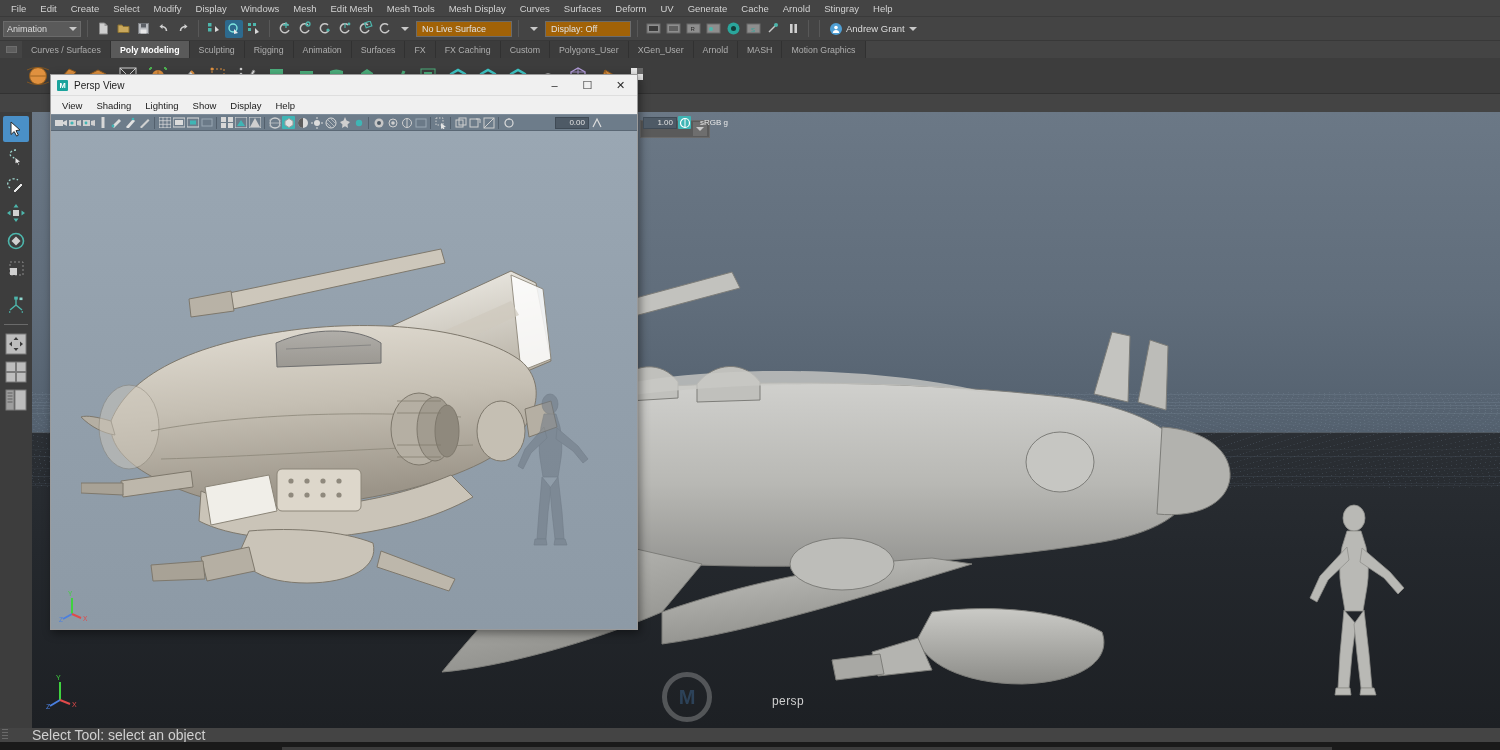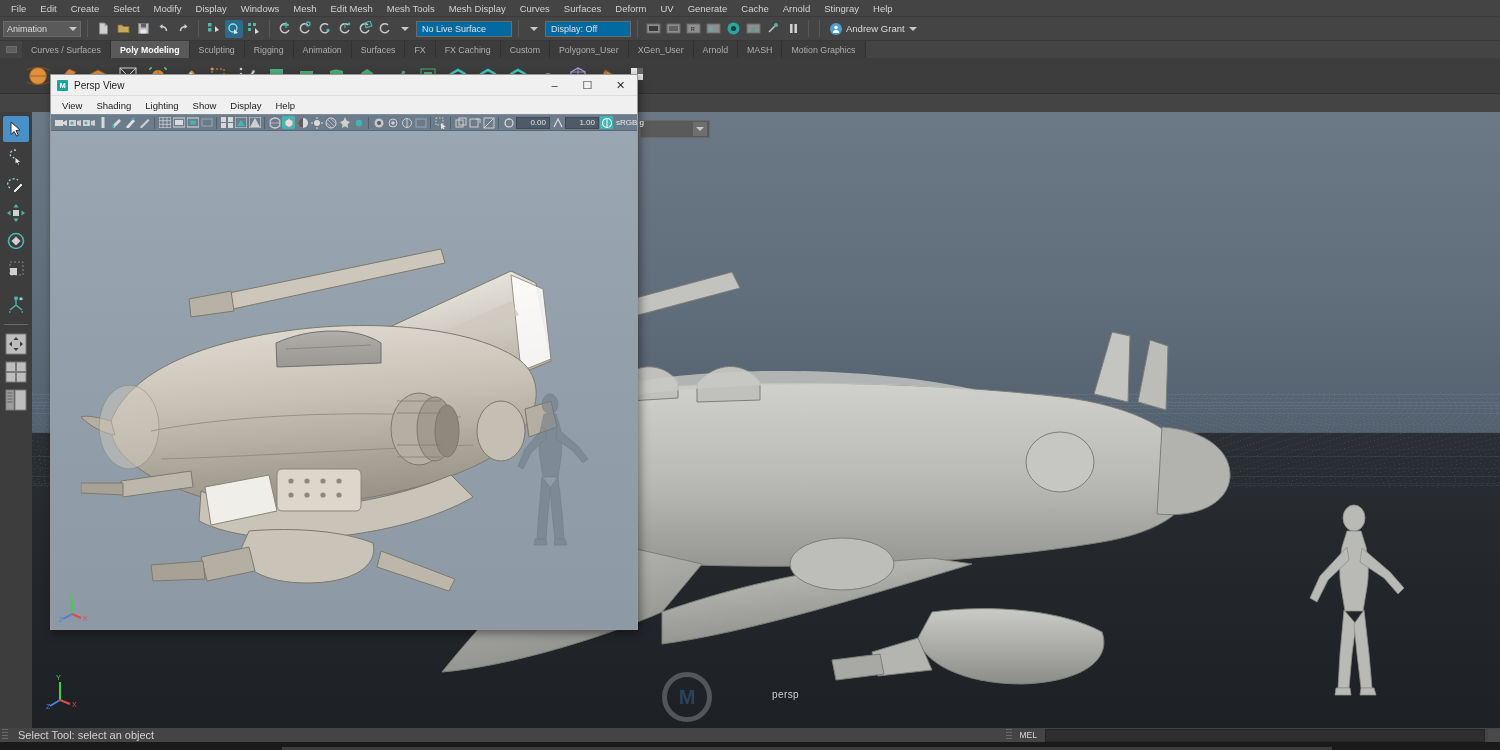--- a/index.html
+++ b/index.html
@@ -46,21 +46,21 @@
   }
   .caret { width: 0; height: 0; border-left: 4px solid transparent;
     border-right: 4px solid transparent; border-top: 4px solid #c8c8c8; }
   .sep { width: 1px; height: 17px; background: #5e5e5e; margin: 0 4px; opacity: .8;}
   .tb-ico {
     width: 18px; height: 18px; display: inline-flex; align-items: center;
     justify-content: center; border-radius: 2px; position: relative;
   }
   .tb-ico.sel { background: #2d6a8e; }
   .field-box {
-    height: 16px; background: #0369a1; border: 1px solid #6b6b6b;
+    height: 16px; background: #a16207; border: 1px solid #6b6b6b;
     display: flex; align-items: center; padding: 0 5px;
     font-size: 9px; color: #e0e0e0;
   }
   .user-chip {
     display: flex; align-items: center; gap: 4px; font-size: 9.5px; color: #dcdcdc;
     padding: 0 4px;
   }
   .user-dot {
     width: 12px; height: 12px; background: #4f9fd4; border-radius: 50%;
     display:flex;align-items:center;justify-content:center;
@@ -139,21 +139,21 @@
       repeating-linear-gradient(to right, rgba(90,105,120,.40) 0 1px, transparent 1px 26px),
       repeating-linear-gradient(to bottom, rgba(90,105,120,.30) 0 1px, transparent 1px 16px);
     transform: perspective(520px) rotateX(-70deg);
     transform-origin: top center;
   }
   .horizon {
     position:absolute; left:0; right:0; top:52%; height:1px;
     background: rgba(150,165,180,.35);
   }
   .cam-label {
-    position:absolute; left:740px; bottom:28px; font-size:10px; color:#cfcfcf;
+    position:absolute; left:740px; bottom:20px; font-size:12px; color:#cfcfcf;
     letter-spacing:.4px;
   }
   .axis-gizmo { position:absolute; left:14px; bottom:18px; width:40px; height:40px; }
   .watermark {
     position:absolute; left:630px; bottom:6px; display:flex; align-items:center;
     gap:6px; opacity:.30; pointer-events:none;
   }
   .wm-ring {
     width:50px;height:50px;border-radius:50%;border:5px solid #cfcfcf;
     display:flex;align-items:center;justify-content:center;
@@ -196,23 +196,23 @@
     gap:1px; padding:0 3px; border-top:1px solid #7e8d9b;
     border-bottom:1px solid #5a6774;
   }
   .fw-ti { width:13px;height:13px;display:flex;align-items:center;justify-content:center;
     flex:0 0 auto; }
   .fw-ti.sel { background:#3fb5b5; border-radius:1px; }
   .fw-sep { width:1px;height:12px;background:#53606d;margin:0 2px; flex:0 0 auto;}
   .fw-num {
     height:12px; min-width:34px; background:#4e5a66; border:1px solid #3f4a55;
     font-size:8px; color:#e4e4e4; display:flex; align-items:center;
-    justify-content:flex-end; padding:0 3px; flex:0 0 auto;
-  }
-  .fw-srgb { font-size:8px; color:#e8e8e8; padding-left:2px; white-space:nowrap; }
+    justify-content:flex-end; padding:0 3px; flex:0 0 auto;margin-left:39px;
+  }
+  .fw-srgb { font-size:8px; color:#e8e8e8; padding-left:8px; white-space:nowrap; }
   .fw-canvas {
     flex:1; position:relative; overflow:hidden;
     background: linear-gradient(#9aa7b3 0%, #93a0ac 45%, #8d9aa6 100%);
   }
   .fw-footer {
     height:16px; background:#1c1c1c; display:flex; align-items:center;
     justify-content:center; color:#e3e3e3; font-size:8.5px; font-weight:bold;
   }
   .fw-axis { position:absolute; left:8px; bottom:6px; width:36px; height:36px; }
 
@@ -225,21 +225,21 @@
   .cb-caret { width:14px;height:14px;background:#6e6e6e;display:flex;
     align-items:center;justify-content:center; }
 
   
   .helpline {
     position:absolute; left:0; bottom:8px; right:0; height:14px;
     background:#444; display:flex; align-items:center;
   }
   .help-grip { width:6px;height:12px;margin-left:2px;
     background: repeating-linear-gradient(to bottom,#6a6a6a 0 1px,transparent 1px 3px); }
-  .help-text { font-size:11px; color:#d0d0d0; margin-left:10px; }
+  .help-text { font-size:14px; color:#d0d0d0; margin-left:24px; }
   .mel-wrap { margin-left:auto; display:flex; align-items:center; gap:3px; }
   .mel-grip { width:6px;height:12px;
     background: repeating-linear-gradient(to bottom,#6a6a6a 0 1px,transparent 1px 3px); }
   .mel-lbl { font-size:8.5px; color:#d8d8d8; padding:0 5px; }
   .mel-input {
     width: 440px; height:13px; background:#2e2e2e; border:1px solid #262626;
   }
   .mel-end { width:12px;height:13px;background:#4a4a4a; }
   .taskbar {
     position:absolute; left:0; bottom:0; right:0; height:8px; background:#1a1a1a;
@@ -1095,24 +1095,18 @@
         <text x="0" y="35" font-size="6.5" fill="#4a7fe0">Z</text>
         <text x="24" y="34" font-size="6.5" fill="#e04a4a">X</text>
       </svg>
     </div>
 
   </div>
 
   <div class="helpline">
     <div class="help-grip"></div>
     <div class="help-text">Select Tool: select an object</div>
-    <div class="mel-wrap">
-      <div class="mel-grip"></div>
-      <div class="mel-lbl">MEL</div>
-      <div class="mel-input"></div>
-      <div class="mel-end"></div>
-    </div>
   </div>
 
   <div class="taskbar"></div>
   <div class="tb-progress"></div>
 
 </div>
 
 </body></html>

